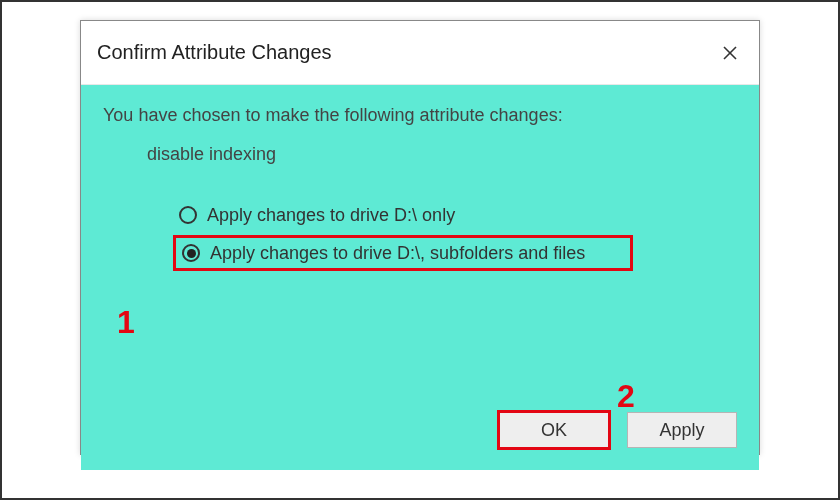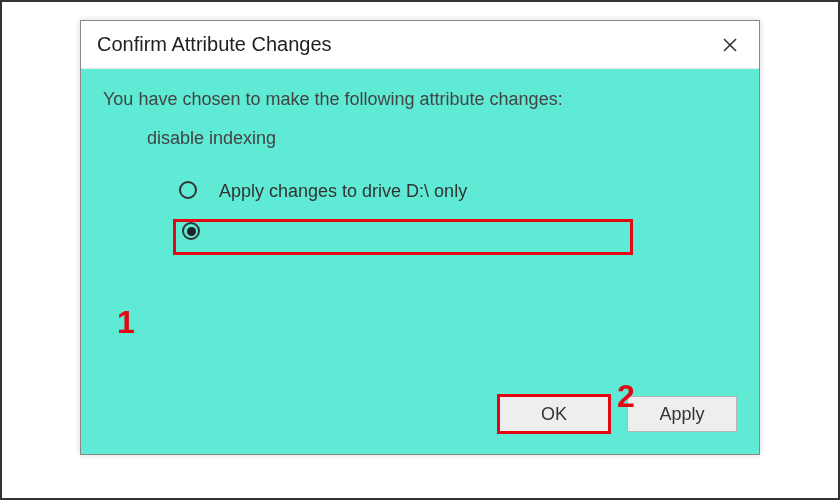--- a/index.html
+++ b/index.html
@@ -15,21 +15,21 @@
       position: absolute;
       left: 78px;
       top: 18px;
       width: 680px;
       height: 435px;
       background: #fdfdfd;
       border: 1px solid #888;
       box-shadow: 0 0 6px rgba(0,0,0,0.15);
     }
     .titlebar {
-      height: 48px;
+      height: 64px;
       display: flex;
       align-items: center;
       justify-content: space-between;
       padding: 0 14px 0 16px;
       border-bottom: 1px solid #e8e8e8;
       background: #fff;
     }
     .titlebar .title {
       font-size: 20px;
       color: #222;
@@ -54,22 +54,22 @@
       background: #5eead4;
       height: calc(100% - 48px);
       position: relative;
     }
     .intro { margin-bottom: 18px; color: #444; }
     .indent { margin-left: 44px; margin-bottom: 32px; color: #444; }
     .question { margin-bottom: 20px; line-height: 1.35; color: #444; }
     .radios { margin-left: 70px; }
     .radio-row {
       display: flex;
-      align-items: flex-start;
-      gap: 22px;
+      align-items: center;
+      gap: 10px;
       height: 36px;
       padding: 0 6px;
       font-size: 18px;
       color: #333;
     }
     .highlighted {
       border: 3px solid #e30613;
       width: 460px;
       margin-bottom: 2px;
       margin-top: 2px;
@@ -141,20 +141,21 @@
     <div class="intro">You have chosen to make the following attribute changes:</div>
     <div class="indent">disable indexing</div>
 
     <div class="radios">
       <label class="radio-row">
         <span class="radio"></span>
         <span>Apply changes to drive D:\ only</span>
       </label>
       <label class="radio-row highlighted">
         <span class="radio filled"></span>
+        <span>Apply changes to drive D:\, subfolders and files</span>
       </label>
     </div>
 
     <div class="buttons">
       <div class="btn ok-high">OK</div>
       <div class="btn">Apply</div>
     </div>
   </div>
 
 </div>

